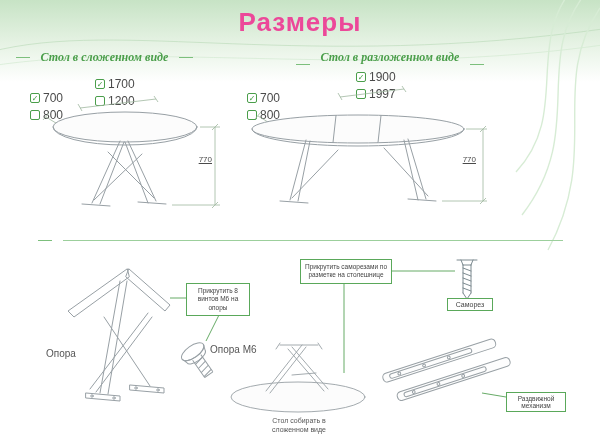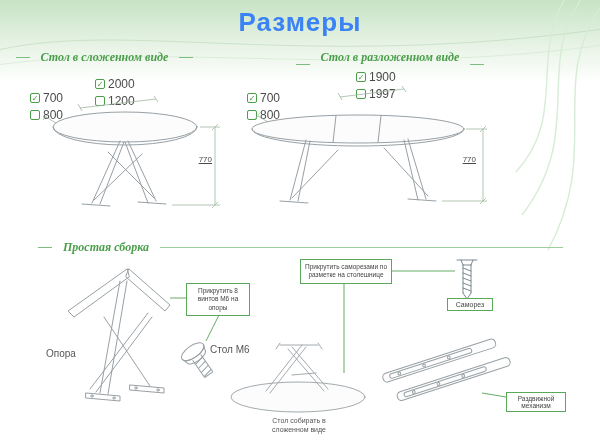--- a/index.html
+++ b/index.html
@@ -2,21 +2,21 @@
 <html><head>
 <meta charset="utf-8">
 <style>
   html,body{margin:0;padding:0;background:#ffffff;}
   .canvas{position:relative;width:600px;height:440px;background:#ffffff;overflow:hidden;
           font-family:"Liberation Sans",sans-serif;}
   .grad{position:absolute;left:0;top:0;width:600px;height:82px;
         background:linear-gradient(180deg,#c7e3c5 0%,#e7f3e5 55%,#ffffff 100%);}
   .waves,.topwave,.art,.assembly-art{position:absolute;}
   .title{position:absolute;top:7px;left:0;right:0;text-align:center;
-         font-size:26px;font-weight:bold;color:#3b82f6;letter-spacing:1px;}
+         font-size:26px;font-weight:bold;color:#ec4899;letter-spacing:1px;}
   .sec-head{position:absolute;display:flex;align-items:center;justify-content:center;gap:11px;
             color:#4a9e4a;font-family:"Liberation Serif",serif;font-style:italic;
             font-weight:bold;font-size:12px;white-space:nowrap;}
   .fl{display:inline-block;width:14px;height:1px;background:#7cbf7c;}
   .fl-long{flex:1;height:1px;background:#9ccf9c;}
   .dim-group{position:absolute;display:flex;flex-direction:column;gap:3px;}
   .dim-row{display:flex;align-items:center;gap:3px;}
   .cb{width:8px;height:8px;border:1px solid #4a9e4a;border-radius:2px;background:#fff;
       font-size:8px;line-height:7px;color:#3f9b3f;display:flex;align-items:center;
       justify-content:center;overflow:visible;}
@@ -53,21 +53,21 @@
 
   <div class="sec-head" style="left:12px;top:50px;width:185px;">
     <span class="fl"></span>
     <span>Стол в сложенном виде</span>
     <span class="fl"></span>
   </div>
 
   <div class="dim-group" style="left:95px;top:77px">
     <div class="dim-row">
       <span class="cb">✓</span>
-      <span class="dim-val">2000</span>
+      <span class="dim-val">1700</span>
     </div>
     <div class="dim-row">
       <span class="cb"></span>
       <span class="dim-val">1200</span>
     </div>
   </div>
 
   <div class="dim-group" style="left:30px;top:91px">
     <div class="dim-row">
       <span class="cb">✓</span>
@@ -143,21 +143,20 @@
       <path d="M66,60 L50,120 M70,61 L58,121"></path>
       <path d="M168,59 L186,119 M164,60 L178,120"></path>
       <path d="M52,118 L98,70 M188,116 L144,68"></path>
       <path d="M40,121 L68,123 M168,119 L196,121"></path>
     </g>
   </svg>
   <div class="dim-height" style="left:458px;top:155px">770</div>
 
   <div class="sec-head" style="left:38px;top:240px;width:525px;justify-content:flex-start;">
     <span class="fl"></span>
-    <span>Простая сборка</span>
     <span class="fl-long"></span>
   </div>
 
   <svg class="assembly-art" style="left:30px;top:255px" width="545" height="180" viewBox="0 0 545 180">
 
     <g stroke="#56a156" stroke-width="0.9" fill="none">
       <path d="M190,58 L176,86"></path>
       <path d="M156,43 L140,43"></path>
       <path d="M314,28 L314,118"></path>
       <path d="M358,16 L425,16"></path>
@@ -211,21 +210,21 @@
       <circle cx="380" cy="126.5" r="1.4" fill="none"></circle>
       <circle cx="406" cy="126.5" r="1.4" fill="none"></circle>
       <circle cx="432" cy="126.5" r="1.4" fill="none"></circle>
     </g>
   </svg>
 
   <div class="small-label" style="left:46px;top:348px">Опора</div>
 
   <div class="callout" style="left:186px;top:283px;width:64px">Прикрутить 8 винтов М6 на опоры</div>
 
-  <div class="small-label" style="left:210px;top:344px">Стол М6</div>
+  <div class="small-label" style="left:210px;top:344px">Опора М6</div>
 
   <div class="callout" style="left:300px;top:259px;width:92px">Прикрутить саморезами по разметке на столешнице</div>
 
   <div class="boxed-label" style="left:447px;top:298px;width:46px">Саморез</div>
 
   <div class="boxed-label" style="left:506px;top:392px;width:60px;font-size:6.5px;">Раздвижной механизм</div>
 
   <div class="note" style="left:254px;top:416px;width:90px">Стол собирать в сложенном виде</div>
 
 </div>

